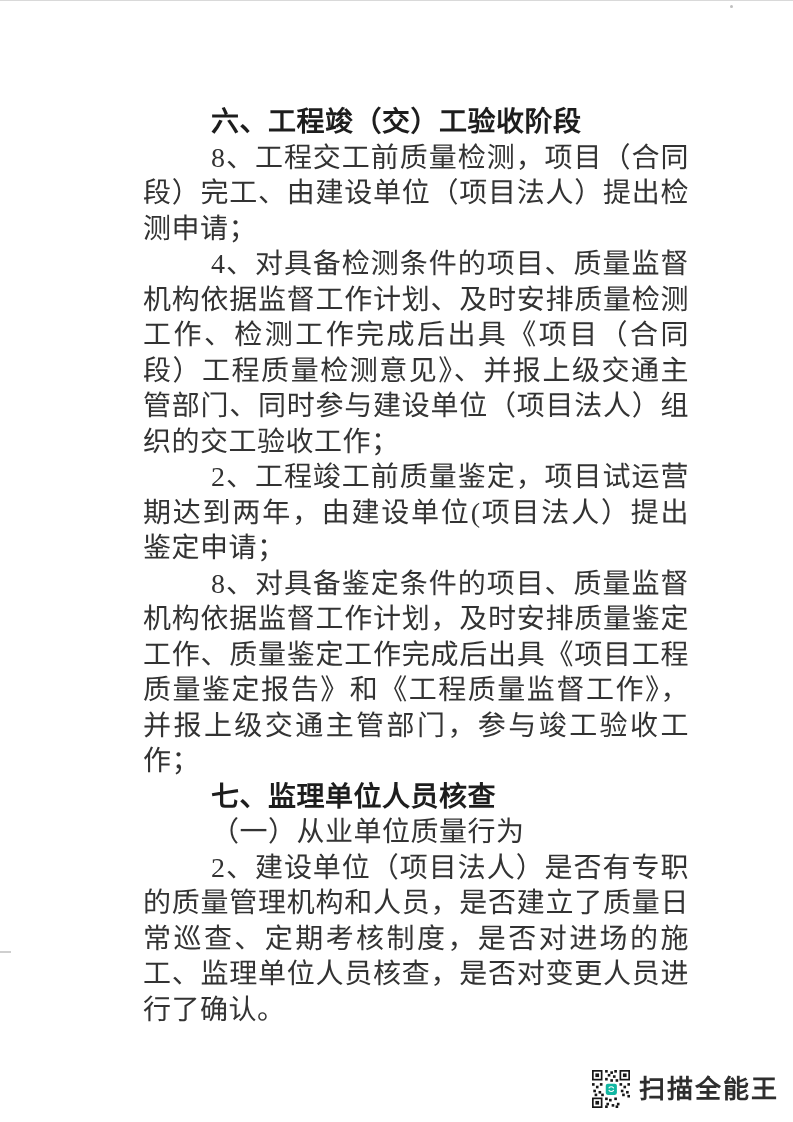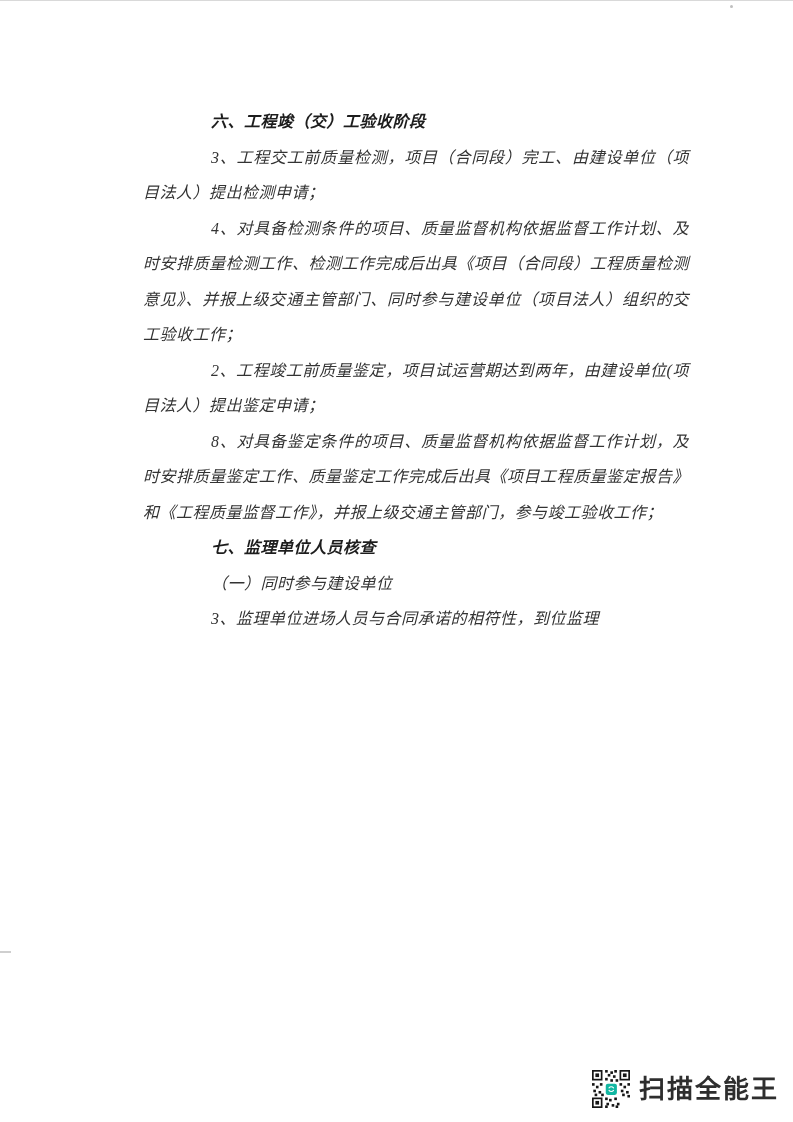--- a/index.html
+++ b/index.html
@@ -31,25 +31,24 @@
     width: 11px; height: 2px;
     background: #b5b5b5;
     opacity: .65;
   }
   .text-block {
     position: absolute;
     left: 143px;
     top: 104px;
     width: 546px;
     color: #333333;
-    font-size: 16px;
+    font-size: 28px;
     line-height: 35.5px;
     text-align: justify;
     letter-spacing: 0.5px;
-    font-style: italic;
   }
   .text-block p {
     margin: 0;
     text-indent: 68px;
   }
   .text-block p.heading {
     font-weight: bold;
     color: #1d1d1d;
   }
   .footer {
@@ -77,27 +76,27 @@
 </style>
 </head>
 <body>
 
 <div class="scan-edge-top"></div>
 <div class="scan-speck"></div>
 <div class="scan-artifact-left"></div>
 
 <div class="text-block">
   <p class="heading">六、工程竣（交）工验收阶段</p>
-  <p>3、工程交工前质量检测，项目（合同段）完工、由建设单位（项目法人）提出检测申请；</p>
+  <p>8、工程交工前质量检测，项目（合同段）完工、由建设单位（项目法人）提出检测申请；</p>
   <p>4、对具备检测条件的项目、质量监督机构依据监督工作计划、及时安排质量检测工作、检测工作完成后出具《项目（合同段）工程质量检测意见》、并报上级交通主管部门、同时参与建设单位（项目法人）组织的交工验收工作；</p>
   <p>2、工程竣工前质量鉴定，项目试运营期达到两年，由建设单位(项目法人）提出鉴定申请；</p>
   <p>8、对具备鉴定条件的项目、质量监督机构依据监督工作计划，及时安排质量鉴定工作、质量鉴定工作完成后出具《项目工程质量鉴定报告》和《工程质量监督工作》，并报上级交通主管部门，参与竣工验收工作；</p>
   <p class="heading">七、监理单位人员核查</p>
-  <p>（一）同时参与建设单位</p>
-  <p>3、监理单位进场人员与合同承诺的相符性，到位监理</p>
+  <p>（一）从业单位质量行为</p>
+  <p>2、建设单位（项目法人）是否有专职的质量管理机构和人员，是否建立了质量日常巡查、定期考核制度，是否对进场的施工、监理单位人员核查，是否对变更人员进行了确认。</p>
 </div>
 
 <div class="footer">
   <svg class="qr" viewBox="0 0 29 29" xmlns="http://www.w3.org/2000/svg">
     <rect width="29" height="29" fill="#ffffff"></rect>
 
     <rect x="0" y="0" width="8" height="8" fill="#161616"></rect>
     <rect x="1.3" y="1.3" width="5.4" height="5.4" fill="#ffffff"></rect>
     <rect x="2.6" y="2.6" width="2.8" height="2.8" fill="#161616"></rect>
     <rect x="21" y="0" width="8" height="8" fill="#161616"></rect>

